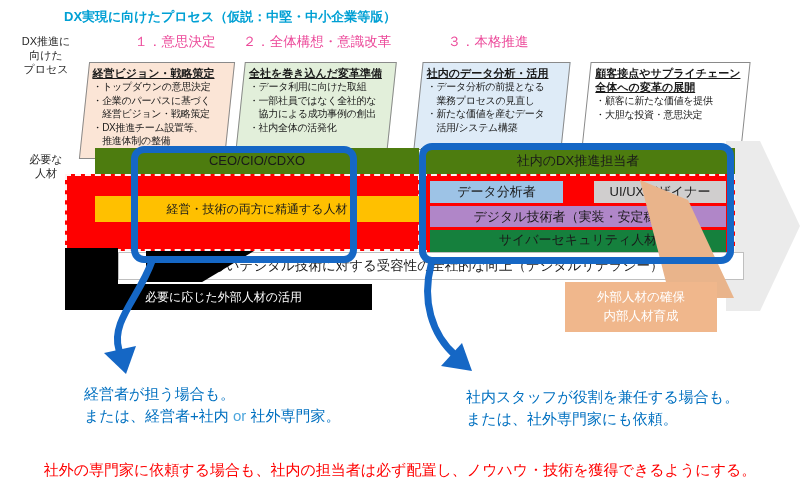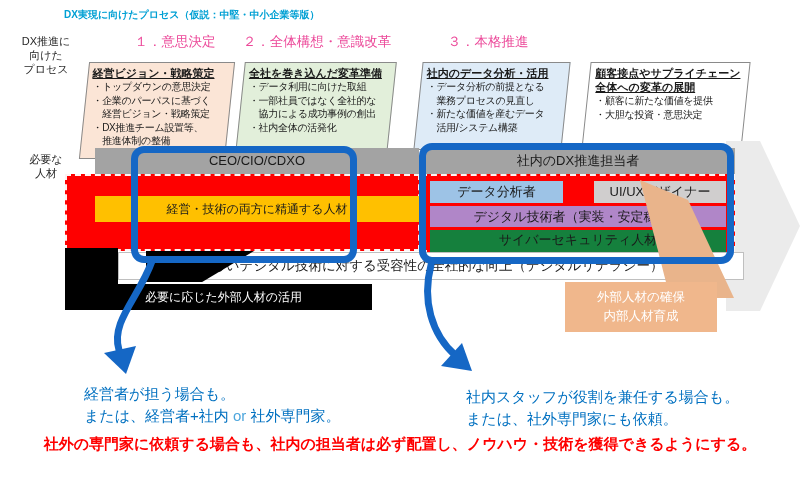--- a/index.html
+++ b/index.html
@@ -1,41 +1,41 @@
 <!DOCTYPE html>
 <html><head>
 <meta charset="utf-8">
 <style>
   html,body{margin:0;padding:0;background:#fff;}
   .canvas{position:relative;width:800px;height:497px;background:#fff;overflow:hidden;
           font-family:"Liberation Sans",sans-serif;color:#1a1a1a;}
   .abs{position:absolute;}
   
-  .page-title{left:64px;top:8px;font-size:10px;font-weight:bold;color:#00a0d4;}
+  .page-title{left:64px;top:8px;font-size:13px;font-weight:bold;color:#00a0d4;}
   .step-header{top:33px;font-size:13.5px;color:#ec4899;text-align:center;white-space:nowrap;}
   .side-label{font-size:11px;line-height:14px;text-align:center;color:#262626;width:88px;left:2px;}
   
   .pbox{transform:skewX(-6deg);border:1px solid #8a8a8a;box-sizing:border-box;}
   .pbox-inner{transform:skewX(6deg);padding:3px 6px 2px 7px;}
   .pbox-title{font-size:11px;font-weight:bold;text-decoration:underline;line-height:14px;white-space:nowrap;}
   .pbox-line{font-size:10px;line-height:13.5px;letter-spacing:-0.3px;white-space:nowrap;}
   .bg1{background:#fbe5d6;} .bg2{background:#e2efda;} .bg3{background:#deebf7;} .bg4{background:#ffffff;}
   
   .band{box-sizing:border-box;text-align:center;white-space:nowrap;}
-  .orange{background:#a3a3a3;}
+  .orange{background:#4d7c0f;}
   .redzone{background:#fe0000;border:2px dashed rgba(255,255,255,.95);box-sizing:border-box;}
   .redfill{background:#000000;}
   .chev{background:#ebebeb;clip-path:polygon(0 0,46% 0,100% 50%,46% 100%,0 100%);}
   .rowbox{font-size:13px;text-align:center;box-sizing:border-box;}
   
   .bluebox{border:7px solid #1567c5;border-radius:13px;box-sizing:border-box;background:transparent;}
   
   .note{font-size:15px;font-weight:normal;color:#0070c0;line-height:22px;white-space:nowrap;}
   .or-word{color:#4da6dd;}
-  .footer-note{left:0;right:0;top:435px;text-align:center;font-size:15px;font-weight:bold;color:#fe0000;white-space:nowrap;}
+  .footer-note{left:0;right:0;top:461px;text-align:center;font-size:15px;font-weight:normal;color:#fe0000;white-space:nowrap;}
   svg.overlay{position:absolute;left:0;top:0;pointer-events:none;}
 </style>
 </head>
 <body>
 
 <div class="canvas">
 
   <div class="abs page-title">DX実現に向けたプロセス（仮説：中堅・中小企業等版）</div>
 
   <div class="abs step-header" style="left:105px;width:140px;">１．意思決定</div>

